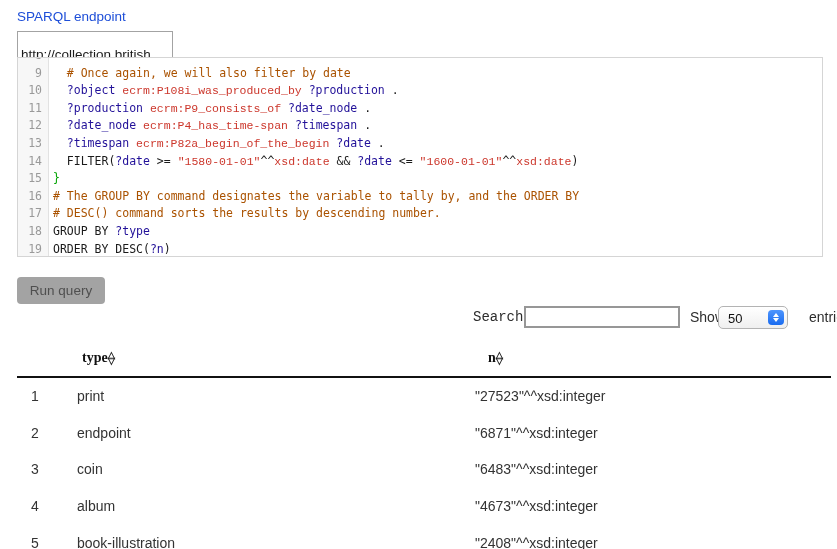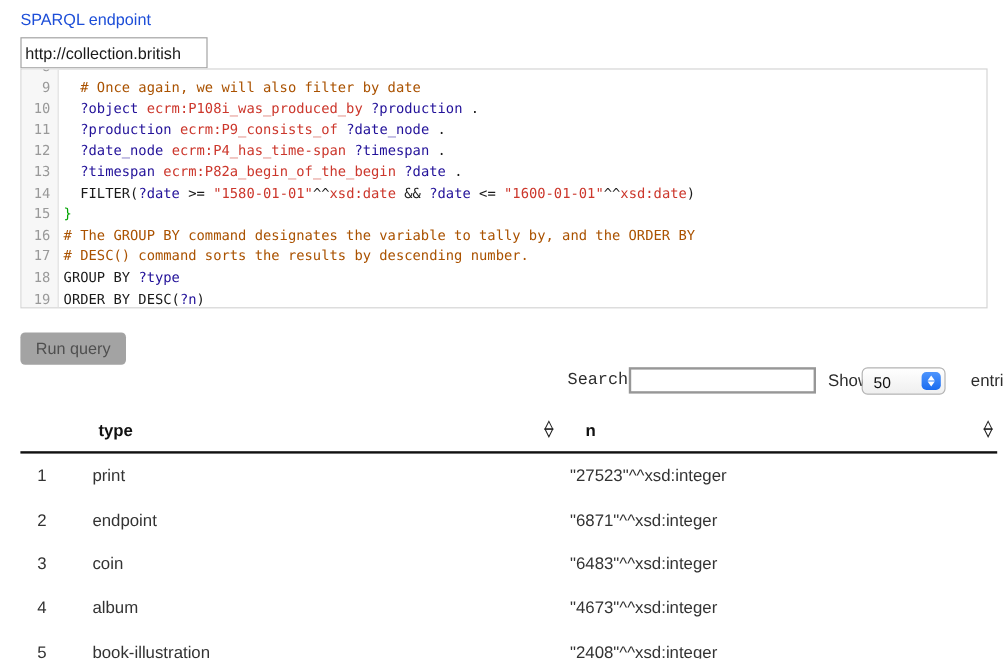--- a/index.html
+++ b/index.html
@@ -2,36 +2,36 @@
 <html><head>
 <meta charset="utf-8">
 <style>
   html,body{margin:0;padding:0;background:#fff;}
   .page{position:relative;width:837px;height:549px;overflow:hidden;background:#fff;
         font-family:"Liberation Sans",sans-serif;color:#333;}
 
   
   .ep-label{position:absolute;left:17px;top:9px;font-size:13.5px;color:#1d4ed8;}
   .ep-input{position:absolute;left:17px;top:31px;width:148px;height:20px;border:1px solid #a3a3a3;
-            font-family:"Liberation Sans",sans-serif;font-size:13.5px;color:#1a1a1a;padding:2px 3px;
+            font-family:"Liberation Sans",sans-serif;font-size:13.5px;color:#1a1a1a;padding:12px 3px;
             border-radius:0;outline:none;background:#fff;}
 
   
   .editor{position:absolute;left:17px;top:57px;width:804px;height:198px;border:1px solid #d5d5d5;
           overflow:hidden;background:#fff;font-family:"DejaVu Sans Mono",monospace;
           font-size:11.5px;line-height:17.6px;}
   .gutter-bg{position:absolute;left:0;top:0;bottom:0;width:30px;background:#f7f7f7;
              border-right:1px solid #e2e2e2;}
   .code-scroll{position:relative;margin-top:-11px;}
   .cline{display:flex;height:17.6px;white-space:pre;}
   .ln{flex:0 0 30px;text-align:right;padding-right:6px;box-sizing:border-box;color:#999;}
   .code{padding-left:5px;}
   .tok-p{color:#1a1a1a;}
   .tok-v{color:#221199;}
-  .tok-r{color:#cc372c;}
+  .tok-r{color:#cc372c;font-family:Liberation Mono, monospace;}
   .tok-c{color:#aa5200;}
   .tok-g{color:#00a300;}
 
   
   .run-btn{position:absolute;left:17px;top:277px;width:88px;height:27px;background:#a3a3a3;
            border:none;border-radius:4px;font-family:"Liberation Sans",sans-serif;
            font-size:13.5px;color:#4f4f4f;cursor:pointer;}
 
   
   .ctl-label{position:absolute;font-size:14px;color:#2d2d2d;}
@@ -50,21 +50,21 @@
   .chev{position:absolute;left:50%;width:0;height:0;transform:translateX(-50%);}
   .chev-up{top:3px;border-left:3.5px solid transparent;border-right:3.5px solid transparent;
            border-bottom:4px solid #fff;}
   .chev-down{bottom:3px;border-left:3.5px solid transparent;border-right:3.5px solid transparent;
              border-top:4px solid #fff;}
 
   
   .rtable{position:absolute;left:17px;top:340px;width:814px;}
   .thead{position:relative;height:36px;border-bottom:2px solid #111;display:flex;align-items:center;}
   .th{font-size:14px;font-weight:bold;color:#111;display:flex;align-items:center;
-      justify-content:space-between;box-sizing:border-box;cursor:pointer;}
+      justify-content:flex-start;box-sizing:border-box;cursor:pointer;font-family:Liberation Serif, serif;}
   .th-idx{width:48px;}
   .th-type{width:400px;padding-left:17px;}
   .th-n{width:366px;padding-left:23px;}
   .sort-icon{display:flex;flex-direction:column;align-items:center;font-size:9.5px;
              line-height:6.5px;color:#222;margin-right:4px;cursor:pointer;}
   .trow{display:flex;height:36.6px;align-items:center;font-size:14px;color:#333;}
   .td-idx{width:48px;box-sizing:border-box;padding-left:14px;}
   .td-type{width:400px;box-sizing:border-box;padding-left:12px;}
   .td-n{width:366px;box-sizing:border-box;padding-left:10px;}
 </style>

